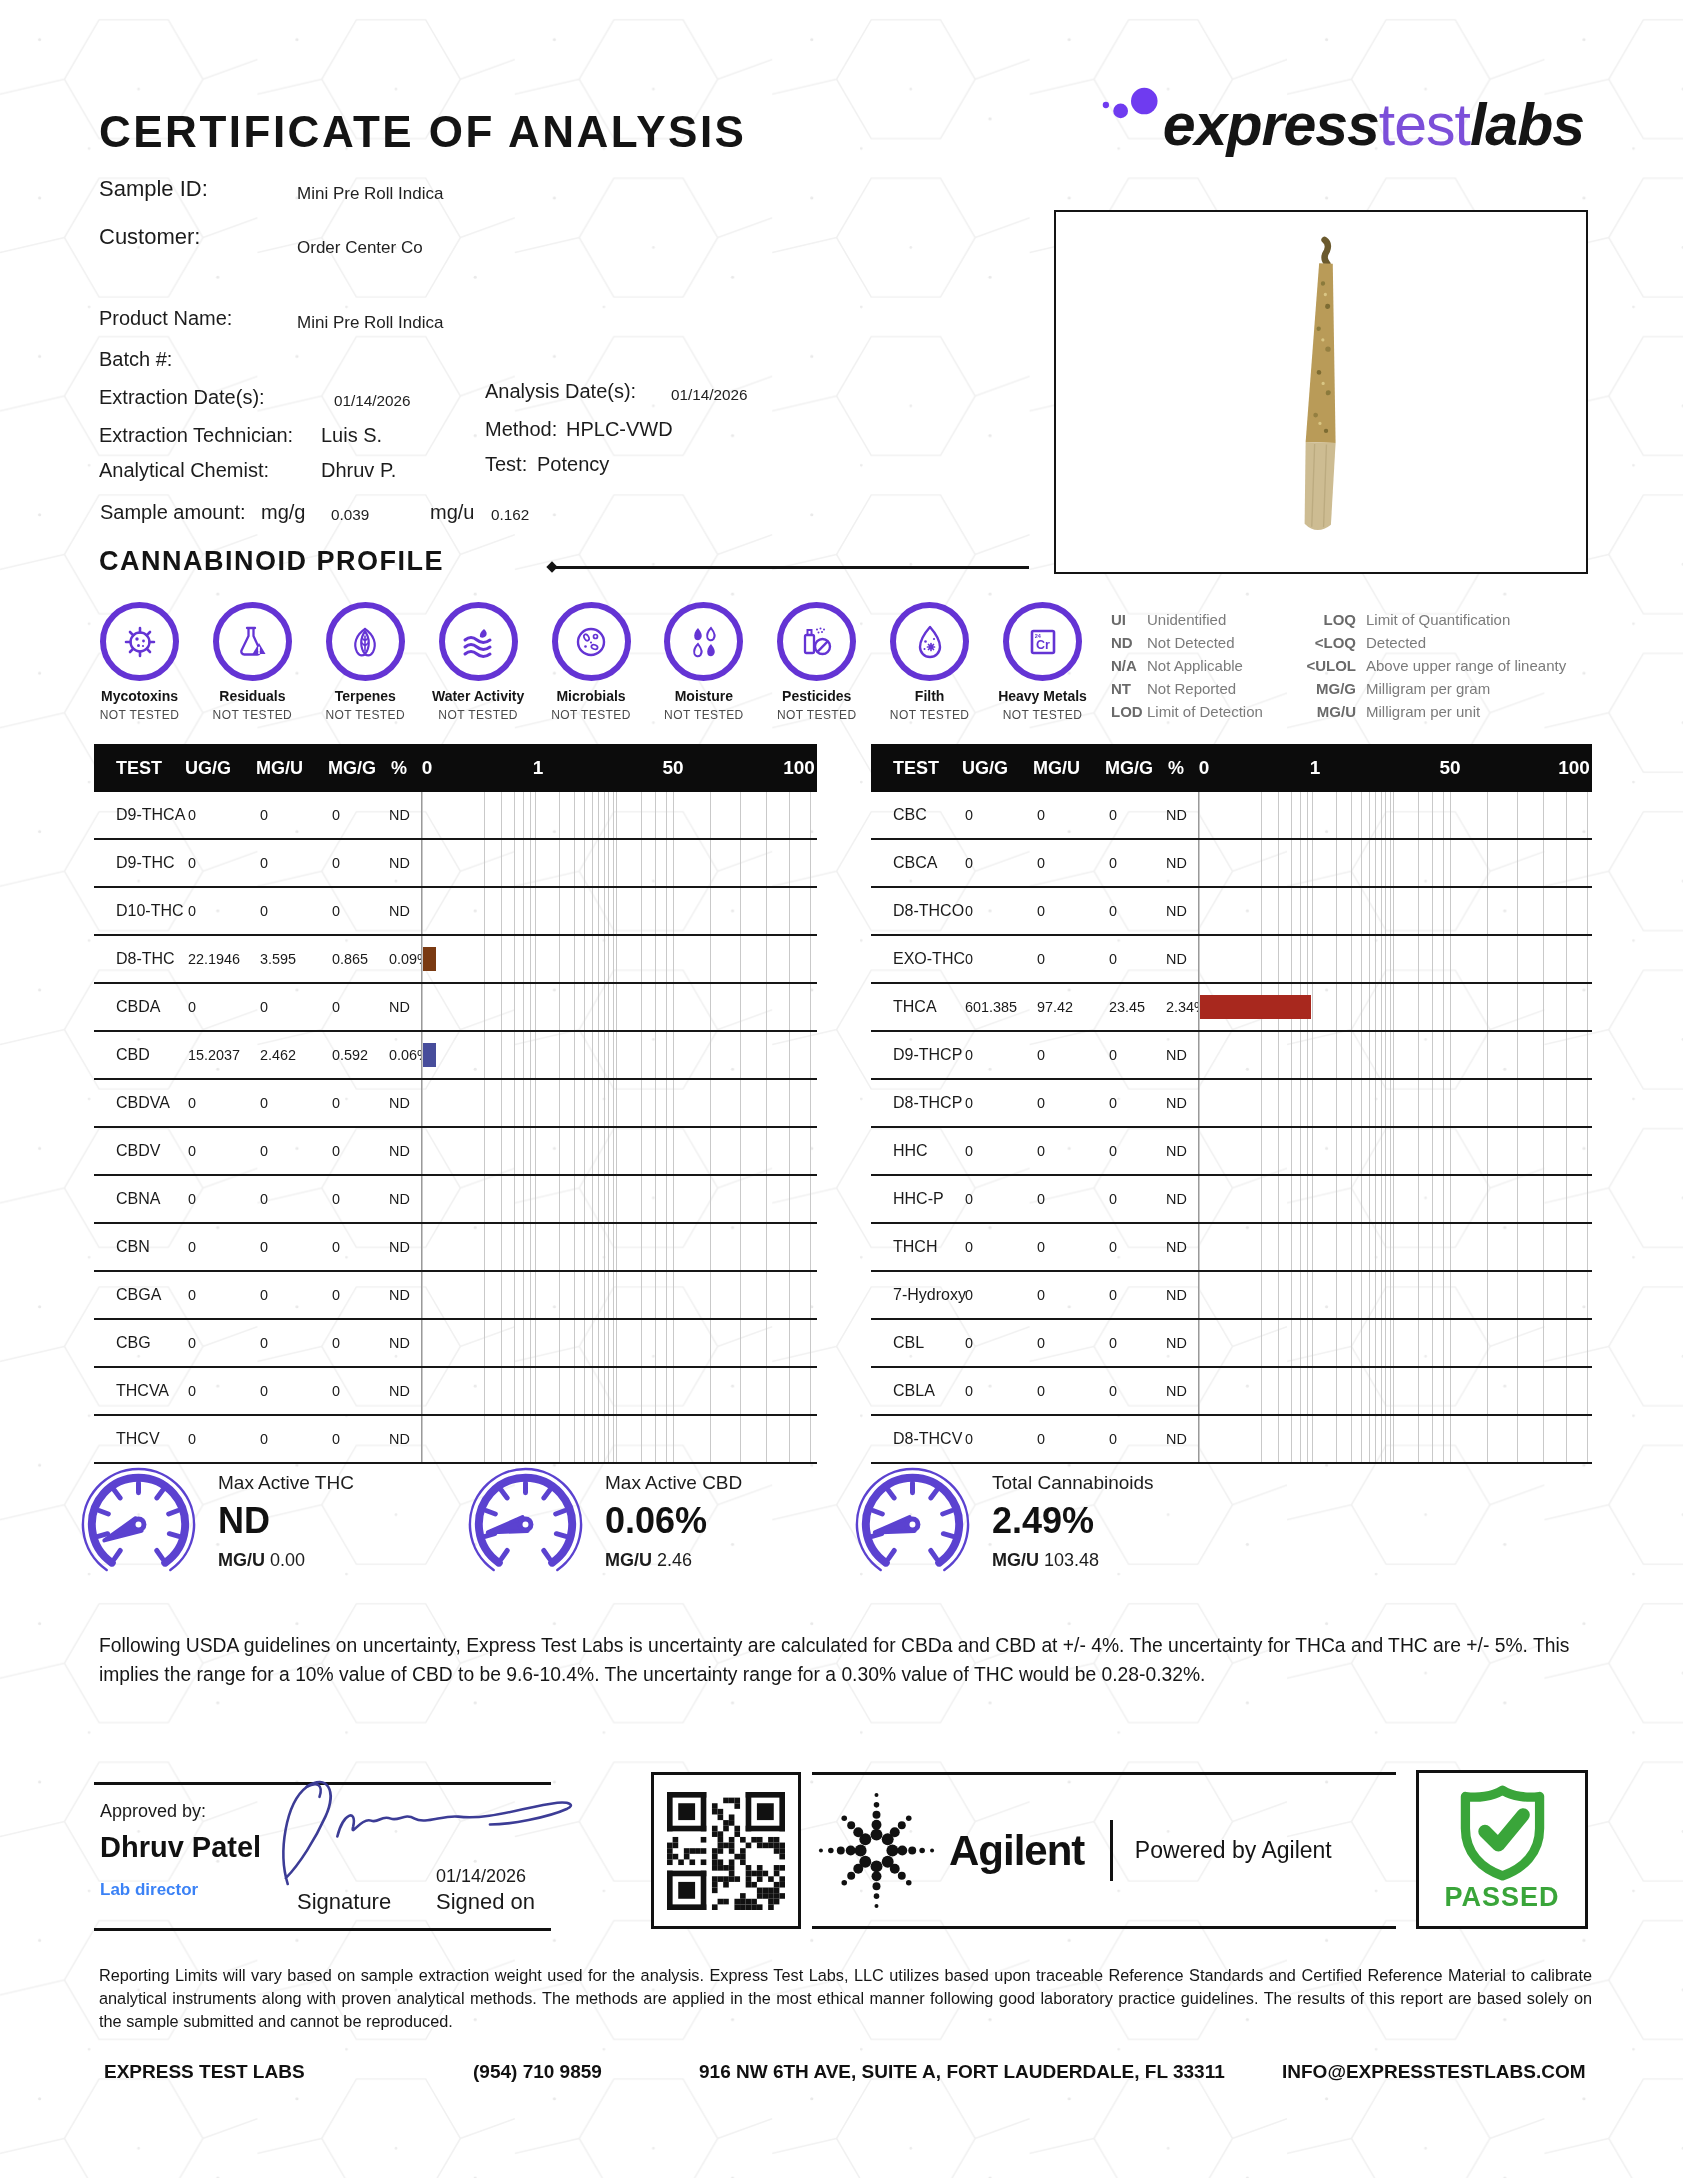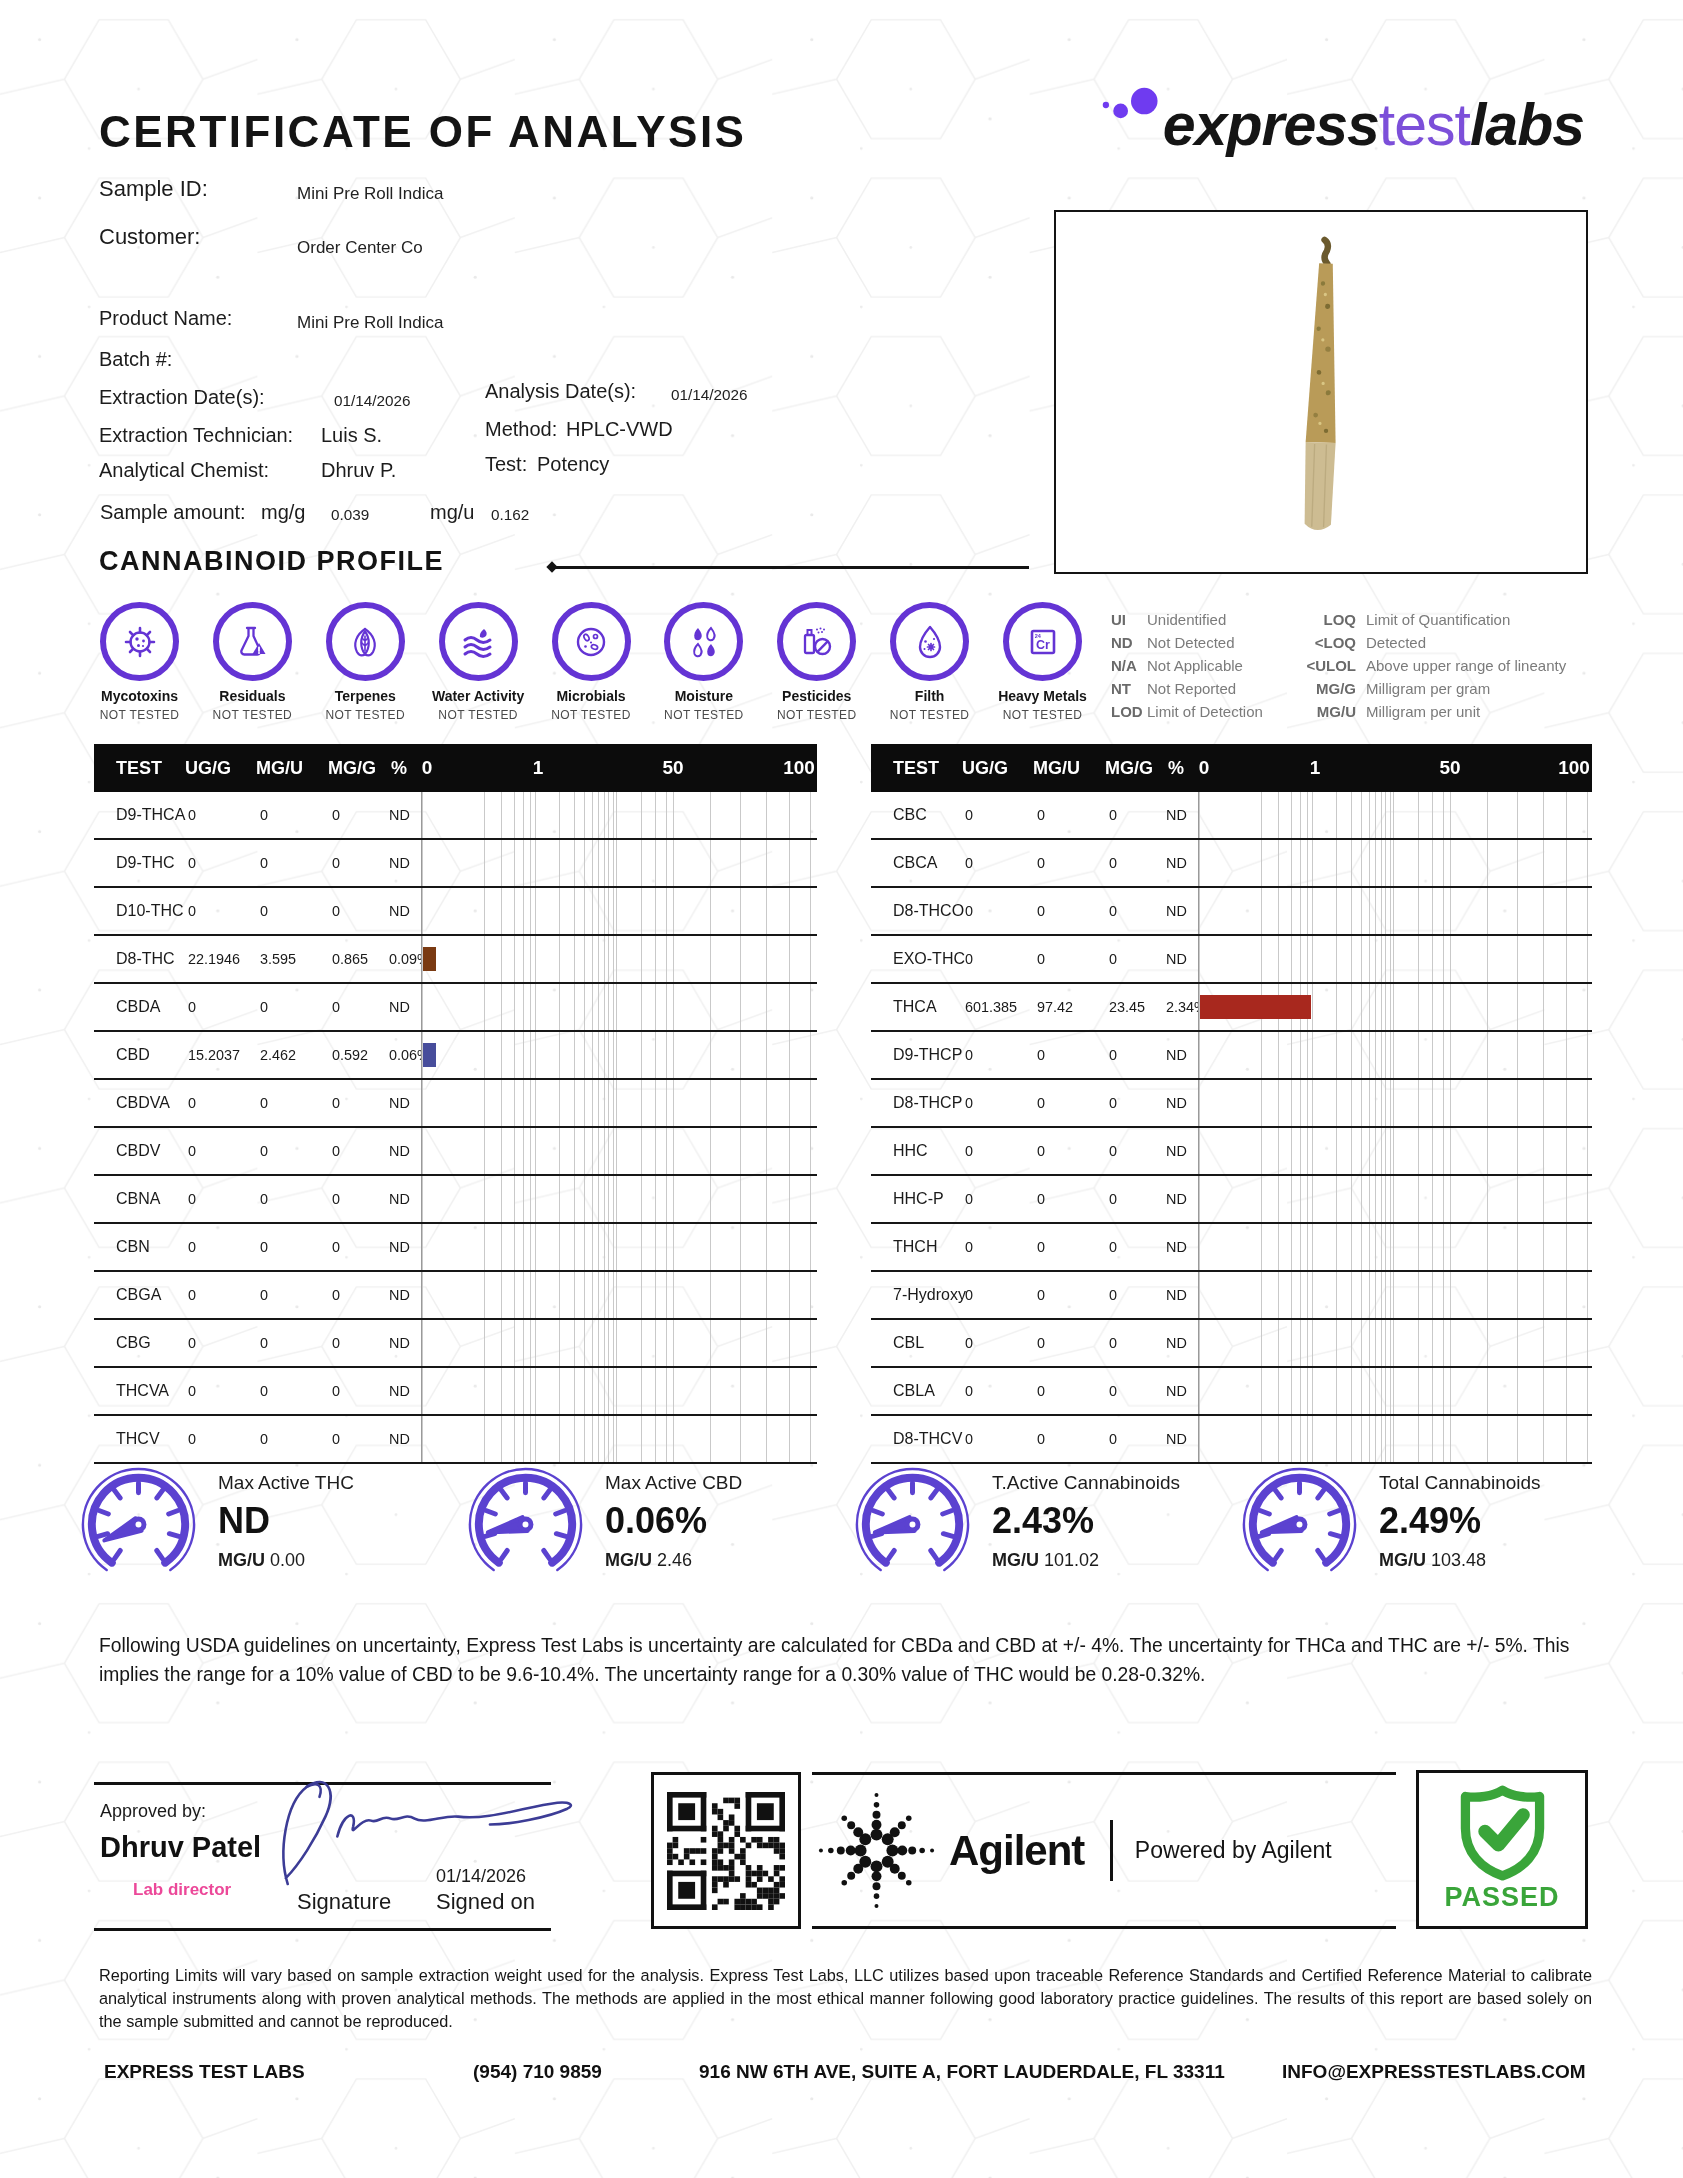--- a/index.html
+++ b/index.html
@@ -64,21 +64,21 @@
   .gvalue{font-size:36px;font-weight:800;color:#111;margin:6px 0 8px 0;}
   .gunit{font-size:18px;color:#1c1c1c;}
   .gunit b{font-weight:800;}
   
   .uncert{left:99px;top:1632px;width:1490px;font-size:19.3px;line-height:1.48;color:#161616;}
   .disclaimer{left:99px;top:1964px;width:1493px;font-size:16.3px;line-height:1.42;color:#161616;text-align:justify;}
   
   .approval{left:94px;top:1782px;width:457px;height:143px;border-top:3px solid #111;border-bottom:3px solid #111;}
   .ap-lbl{position:absolute;left:6px;top:16px;font-size:18px;color:#1a1a1a;}
   .ap-name{position:absolute;left:6px;top:46px;font-size:29px;font-weight:800;color:#111;}
-  .ap-role{position:absolute;left:6px;top:95px;font-size:17px;font-weight:800;color:#ec4899;margin-left:33px;}
+  .ap-role{position:absolute;left:6px;top:95px;font-size:17px;font-weight:800;color:#3b82f6;}
   .ap-signature{position:absolute;left:166px;top:-12px;}
   .ap-siglbl{position:absolute;left:203px;top:104px;font-size:22px;color:#1a1a1a;}
   .ap-date{position:absolute;left:342px;top:81px;font-size:18px;color:#1a1a1a;}
   .ap-signedon{position:absolute;left:342px;top:104px;font-size:22px;color:#1a1a1a;}
   
   .qr-box{left:651px;top:1772px;width:144px;height:151px;border:3px solid #111;background:#fff;
           display:flex;align-items:center;justify-content:center;}
   .agilent{left:812px;top:1772px;width:584px;height:151px;border-top:3px solid #111;border-bottom:3px solid #111;
            display:flex;align-items:center;}
   .ag-name{font-size:42px;font-weight:800;color:#111;letter-spacing:-1px;margin-left:8px;}
@@ -1360,37 +1360,20 @@
           <path d="M51.6,94.2 L45.9,102.4 M38.9,77.3 L29.3,80.1 M39.6,57.4 L30.2,53.9 M51.5,41.3 L45.5,33.3 M70,36 L70,26 M88.5,41.3 L94.5,33.3 M100.4,57.4 L109.8,53.9 M101.1,77.3 L110.7,80.1 M88.4,94.2 L94.1,102.4"></path>
         </g>
         <path d="M32,76 L67,60.5 L72,74.5 Z" fill="#5b42d0" stroke="#5b42d0" stroke-width="4" stroke-linejoin="round"></path>
         <circle cx="70" cy="68" r="8" fill="#5b42d0"></circle>
         <circle cx="70" cy="68" r="3" fill="#fff"></circle>
       </svg>
       <div class="gtxt">
         <div class="gtitle">Max Active CBD</div>
         <div class="gvalue">0.06%</div>
         <div class="gunit"><b>MG/U</b> <span>2.46</span></div>
-      </div>
-    </div>
-    <div class="gauge">
-      <svg width="139" height="129" viewBox="0 0 140 130">
-        <path d="M37.9,113.9 A56,56 0 1 1 102.1,113.9" fill="none" stroke="#5b42d0" stroke-width="2.5" stroke-linecap="round"></path>
-        <path d="M43.1,106.5 A47,47 0 1 1 96.9,106.5" fill="none" stroke="#5b42d0" stroke-width="8" stroke-linecap="round"></path>
-        <g stroke="#5b42d0" stroke-width="5" stroke-linecap="round">
-          <path d="M51.6,94.2 L45.9,102.4 M38.9,77.3 L29.3,80.1 M39.6,57.4 L30.2,53.9 M51.5,41.3 L45.5,33.3 M70,36 L70,26 M88.5,41.3 L94.5,33.3 M100.4,57.4 L109.8,53.9 M101.1,77.3 L110.7,80.1 M88.4,94.2 L94.1,102.4"></path>
-        </g>
-        <path d="M32,76 L67,60.5 L72,74.5 Z" fill="#5b42d0" stroke="#5b42d0" stroke-width="4" stroke-linejoin="round"></path>
-        <circle cx="70" cy="68" r="8" fill="#5b42d0"></circle>
-        <circle cx="70" cy="68" r="3" fill="#fff"></circle>
-      </svg>
-      <div class="gtxt">
-        <div class="gtitle">T.Active Cannabinoids</div>
-        <div class="gvalue">2.43%</div>
-        <div class="gunit"><b>MG/U</b> <span>101.02</span></div>
       </div>
     </div>
     <div class="gauge">
       <svg width="139" height="129" viewBox="0 0 140 130">
         <path d="M37.9,113.9 A56,56 0 1 1 102.1,113.9" fill="none" stroke="#5b42d0" stroke-width="2.5" stroke-linecap="round"></path>
         <path d="M43.1,106.5 A47,47 0 1 1 96.9,106.5" fill="none" stroke="#5b42d0" stroke-width="8" stroke-linecap="round"></path>
         <g stroke="#5b42d0" stroke-width="5" stroke-linecap="round">
           <path d="M51.6,94.2 L45.9,102.4 M38.9,77.3 L29.3,80.1 M39.6,57.4 L30.2,53.9 M51.5,41.3 L45.5,33.3 M70,36 L70,26 M88.5,41.3 L94.5,33.3 M100.4,57.4 L109.8,53.9 M101.1,77.3 L110.7,80.1 M88.4,94.2 L94.1,102.4"></path>
         </g>
         <path d="M32,76 L67,60.5 L72,74.5 Z" fill="#5b42d0" stroke="#5b42d0" stroke-width="4" stroke-linejoin="round"></path>

